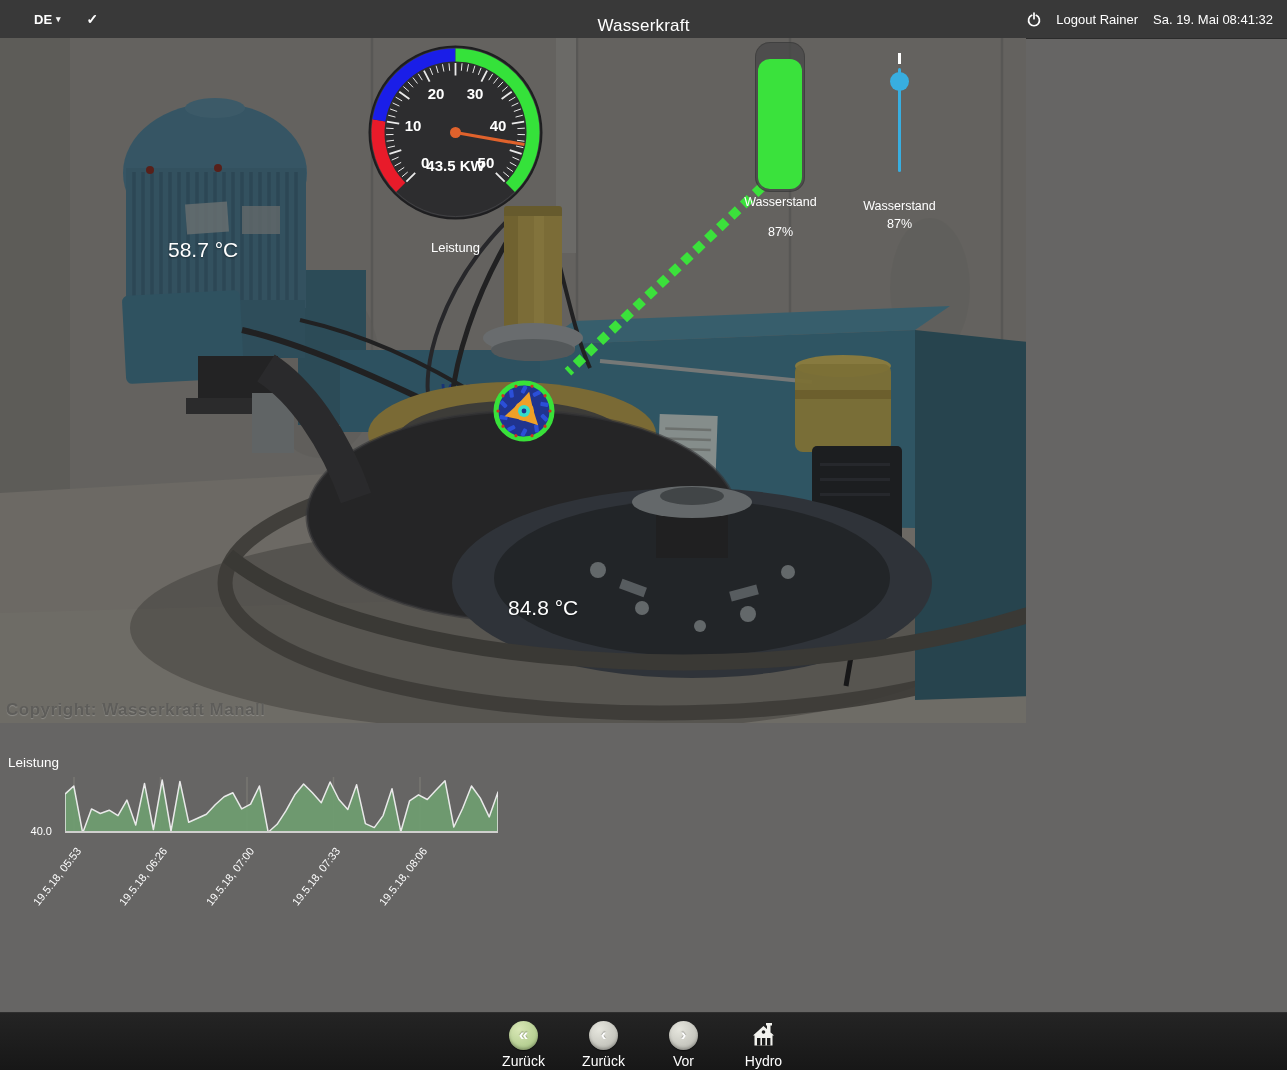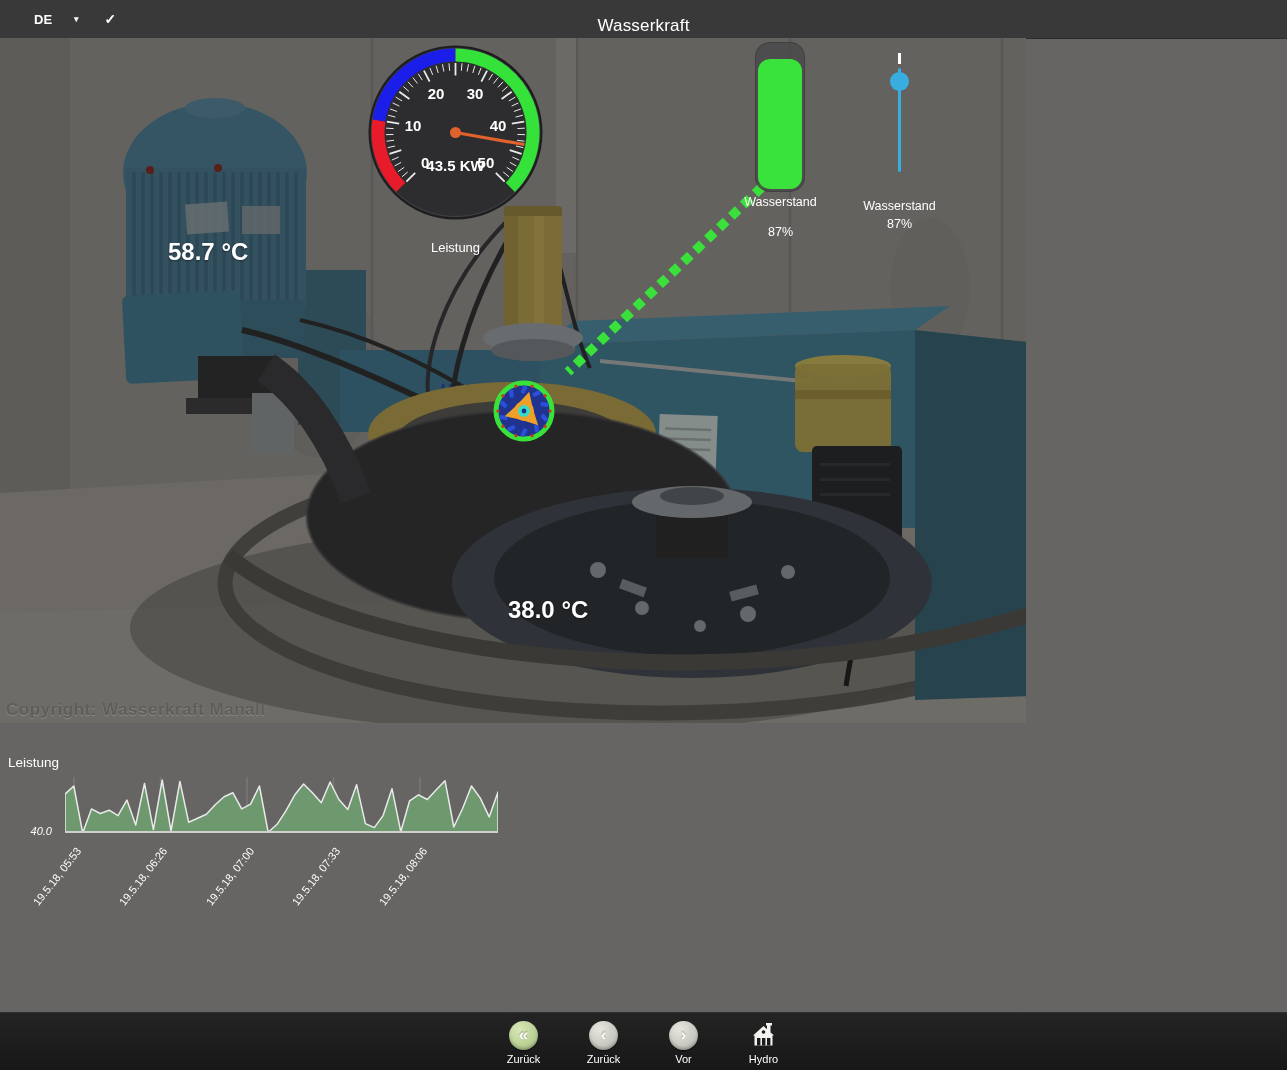--- a/index.html
+++ b/index.html
@@ -2,85 +2,95 @@
 <html><head>
 <meta charset="utf-8">
 <style>
   html,body{margin:0;padding:0;background:#666;}
   .app{position:relative;width:1287px;height:1070px;background:#666564;overflow:hidden;
        font-family:"Liberation Sans",sans-serif;color:#fff;-webkit-font-smoothing:antialiased;}
   
   .topbar{position:absolute;left:0;top:0;width:1287px;height:38px;background:#393939;
           border-bottom:1px solid #2b2b2b;display:flex;align-items:center;}
   .tb-left{position:absolute;left:14px;top:0;height:38px;display:flex;align-items:center;gap:26px;}
-  .lang{display:flex;align-items:center;gap:22px;font-size:13px;font-weight:bold;cursor:pointer;padding-left:20px;}
+  .lang{display:flex;align-items:center;gap:4px;font-size:13px;font-weight:bold;cursor:pointer;padding-left:20px;}
   .lang .caret{font-size:9px;line-height:1;opacity:.95;}
   .check{font-size:14px;font-weight:bold;}
   .tb-title{position:absolute;left:0;right:0;top:0;height:52px;display:flex;align-items:center;
             justify-content:center;font-size:17px;font-weight:400;letter-spacing:.2px;}
   .tb-right{position:absolute;right:14px;top:0;height:38px;display:flex;align-items:center;gap:15px;font-size:13px;}
   .pwr{display:flex;align-items:center;cursor:pointer;}
   
   .stage{position:absolute;left:0;top:38px;width:1026px;height:685px;overflow:hidden;background:#8f8d88;}
   .stage svg.photo{position:absolute;left:0;top:0;}
   .watermark{position:absolute;left:6px;top:662px;font-size:17px;font-weight:bold;color:#5e5d5a;
              text-shadow:0 1px 1px rgba(255,255,255,.22);letter-spacing:.5px;}
   .overlaysvg{position:absolute;left:0;top:0;pointer-events:none;}
   
   .gauge{position:absolute;left:368px;top:7px;width:175px;height:175px;}
   .gauge-label{position:absolute;left:368px;top:202px;width:175px;text-align:center;font-size:13px;}
-  .temp{position:absolute;font-size:24px;font-weight:700;text-shadow:0 1px 2px rgba(0,0,0,.4);text-align:right;}
+  .temp{position:absolute;font-size:21px;font-weight:400;text-shadow:0 1px 2px rgba(0,0,0,.4);text-align:right;}
   .temp1{left:168px;top:200px;}
   .temp2{left:508px;top:558px;}
   
   .tank{position:absolute;left:755px;top:4px;width:50px;height:150px;border-radius:15px;
         background:rgba(72,72,72,.78);box-shadow:inset 0 0 0 1px rgba(40,40,40,.35);}
   .tank-fill{position:absolute;left:3px;right:3px;bottom:3px;border-radius:12px;background:#3ae23c;}
   .tank-label{position:absolute;left:723px;top:157px;width:115px;text-align:center;font-size:12.5px;}
   .tank-pct{position:absolute;left:723px;top:187px;width:115px;text-align:center;font-size:12.5px;}
   
   .slider-tick{position:absolute;left:898px;top:15px;width:2.5px;height:11px;background:#fff;}
   .slider-track{position:absolute;left:897.5px;top:30px;width:3.5px;height:104px;background:#38aee0;border-radius:2px;}
   .slider-handle{position:absolute;left:890px;width:19px;height:19px;border-radius:50%;background:#38aee0;cursor:pointer;}
   .slider-label{position:absolute;left:842px;top:161px;width:115px;text-align:center;font-size:12.5px;}
   .slider-pct{position:absolute;left:842px;top:179px;width:115px;text-align:center;font-size:12.5px;}
   
   .gear{position:absolute;left:493px;top:342px;width:62px;height:62px;cursor:pointer;}
   
   .chart-title{position:absolute;left:8px;top:755px;font-size:13.5px;}
   .chart-plot{position:absolute;left:65px;top:776px;width:433px;height:57px;}
-  .ylab{position:absolute;left:16px;top:825px;width:36px;text-align:right;font-size:11px;font-style:italic;}
+  .ylab{position:absolute;left:16px;top:825px;width:36px;text-align:right;font-size:11px;}
   .xlab{position:absolute;top:845px;font-size:11px;white-space:nowrap;transform-origin:0 0;
         transform:rotate(-52deg) translateX(-100%);color:#fff;}
   
   .navbar{position:absolute;left:0;top:1012px;width:1287px;height:58px;
           background:linear-gradient(#242424,#171717);border-top:1px solid #2e2e2e;
           display:flex;align-items:flex-start;justify-content:center;gap:28px;padding-top:8px;box-sizing:border-box;}
   .navbtn{width:52px;display:flex;flex-direction:column;align-items:center;cursor:pointer;}
   .navcircle{width:29px;height:29px;border-radius:50%;display:flex;align-items:center;justify-content:center;
              background:radial-gradient(circle at 35% 28%,#e6e6de,#b4b4ac);
              box-shadow:inset 0 -2px 3px rgba(0,0,0,.25),0 1px 1px rgba(0,0,0,.5);}
   .navcircle.green{background:radial-gradient(circle at 35% 28%,#d9e7b6,#a3c27f);}
   .navglyph{font-size:17px;font-weight:bold;color:#fff;text-shadow:0 -1px 1px rgba(0,0,0,.35);line-height:1;margin-top:-2px;}
-  .navlabel{margin-top:3px;font-size:11px;color:#fff;}
+  .navlabel{margin-top:3px;font-size:14px;color:#fff;}
 </style>
 </head>
 <body>
 
 <div class="app">
 
   <div class="topbar">
     <div class="tb-left">
       <div class="lang">
         <span>DE</span>
         <span class="caret">▾</span>
       </div>
       <span class="check">✓</span>
     </div>
     <div class="tb-title">Wasserkraft</div>
+    <div class="tb-right">
+      <span class="pwr">
+        <svg width="14" height="15" viewBox="0 0 13 14">
+          <path d="M4.4,3.1 A5.1,5.1 0 1 0 8.6,3.1" stroke="#fff" stroke-width="1.6" fill="none" stroke-linecap="round"></path>
+          <line x1="6.5" y1="1" x2="6.5" y2="6.2" stroke="#fff" stroke-width="1.6" stroke-linecap="round"></line>
+        </svg>
+      </span>
+      <span style="cursor:pointer;">Logout Rainer</span>
+      <span>Sa. 19. Mai 08:41:32</span>
+    </div>
   </div>
 
   <div class="stage">
     <svg class="photo" width="1026" height="685" viewBox="0 0 1026 685">
 
       <rect x="0" y="0" width="1026" height="685" fill="#8f8d88"></rect>
       <rect x="0" y="0" width="70" height="470" fill="#85837e"></rect>
       <polygon points="0,455 1026,395 1026,685 0,685" fill="#9b978f"></polygon>
       <polygon points="0,575 1026,545 1026,685 0,685" fill="#a39f96" opacity=".55"></polygon>
       <line x1="372" y1="0" x2="372" y2="440" stroke="#7b7a76" stroke-width="2.5" opacity=".8"></line>
@@ -268,21 +278,21 @@
           <text x="129.97059864559094" y="85.77331800327008" text-anchor="middle" font-size="15" font-weight="bold" fill="#fff">40</text>
           <text x="117.90559159102155" y="122.90559159102153" text-anchor="middle" font-size="15" font-weight="bold" fill="#fff">50</text>
         </g>
       <line id="gauge-needle" x1="87.5" y1="87.5" x2="156.45765283083418" y2="99.53503701955867" stroke="#e0622c" stroke-width="3.2"></line>
       <circle cx="87.5" cy="87.5" r="5.5" fill="#e0622c"></circle>
       <text x="87.5" y="126" text-anchor="middle" font-size="15" font-weight="bold" fill="#fff">43.5 KW</text>
     </svg>
     <div class="gauge-label">Leistung</div>
 
     <div class="temp temp1">58.7 °C</div>
-    <div class="temp temp2">38.0 °C</div>
+    <div class="temp temp2">84.8 °C</div>
 
     <div class="tank">
       <div class="tank-fill" id="tank-fill" style="height: 87%; background: rgb(58, 226, 60);"></div>
     </div>
     <div class="tank-label">Wasserstand</div>
     <div class="tank-pct">87%</div>
 
     <div class="slider-tick"></div>
     <div class="slider-track"></div>
     <div class="slider-handle" id="slider-handle" style="top: 34.02px;"></div>

